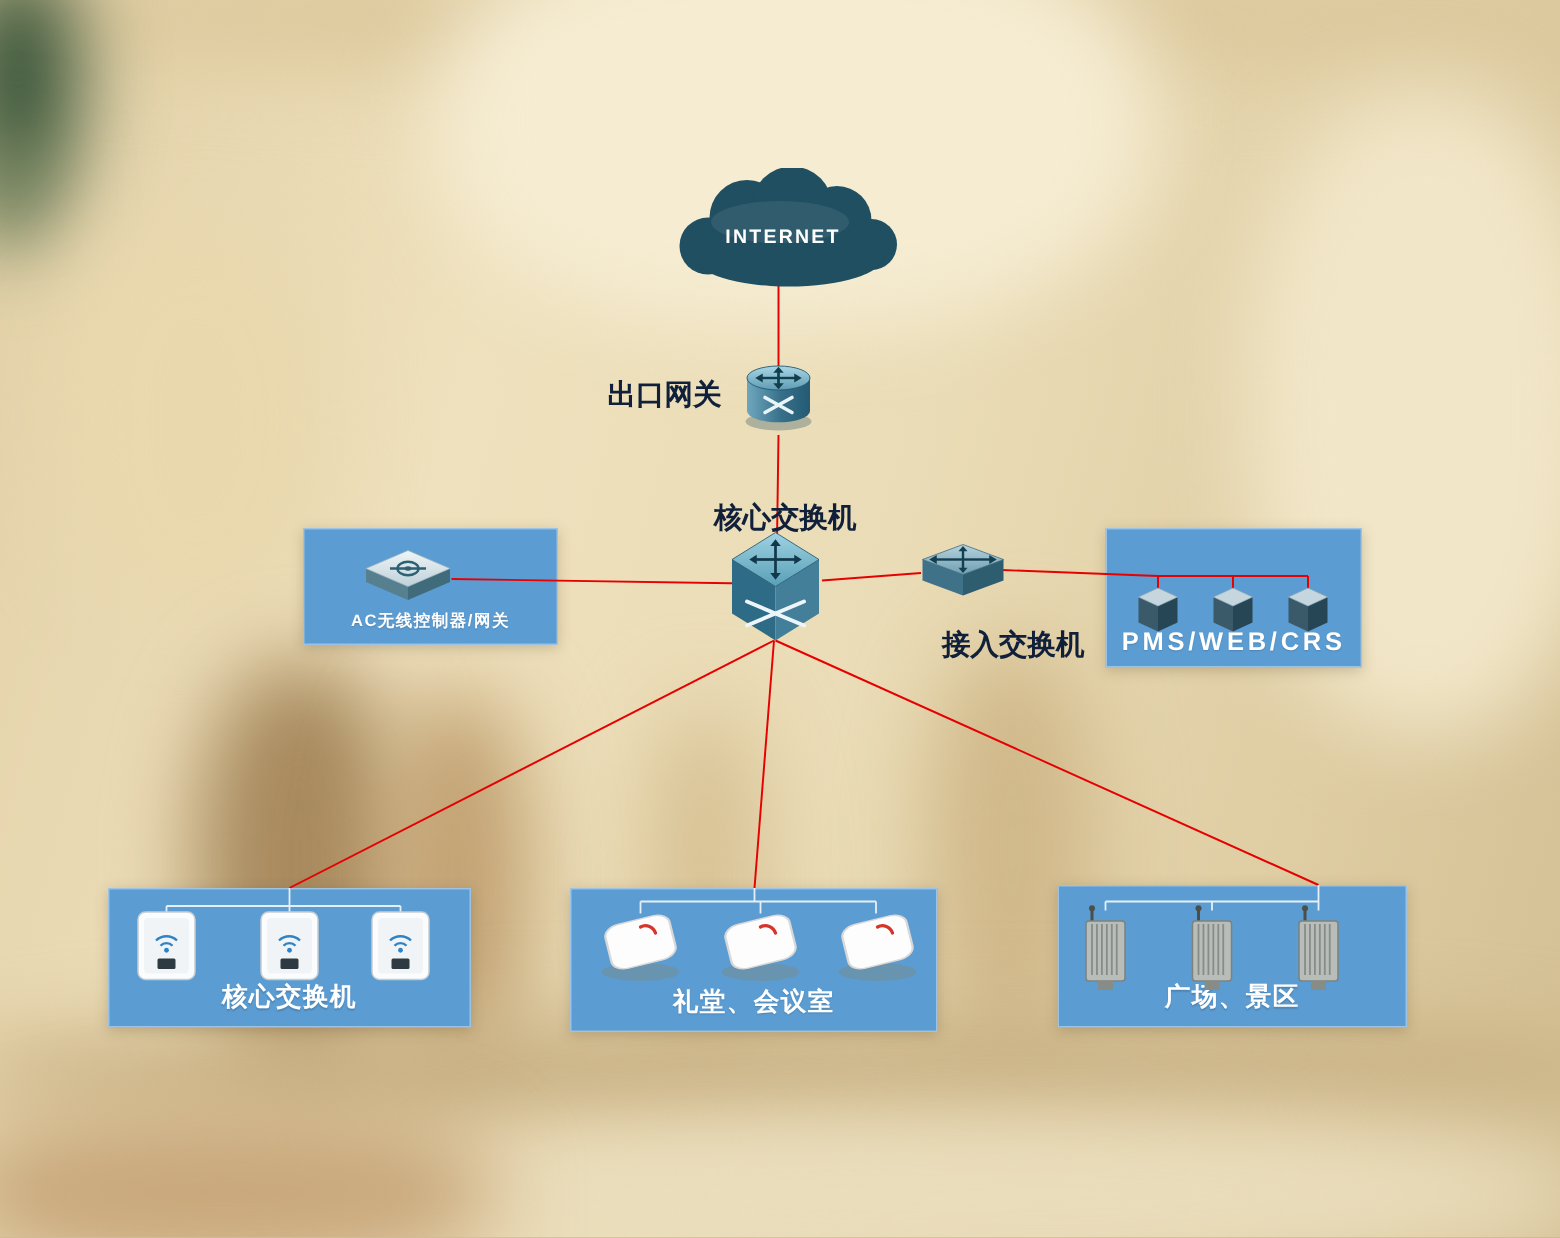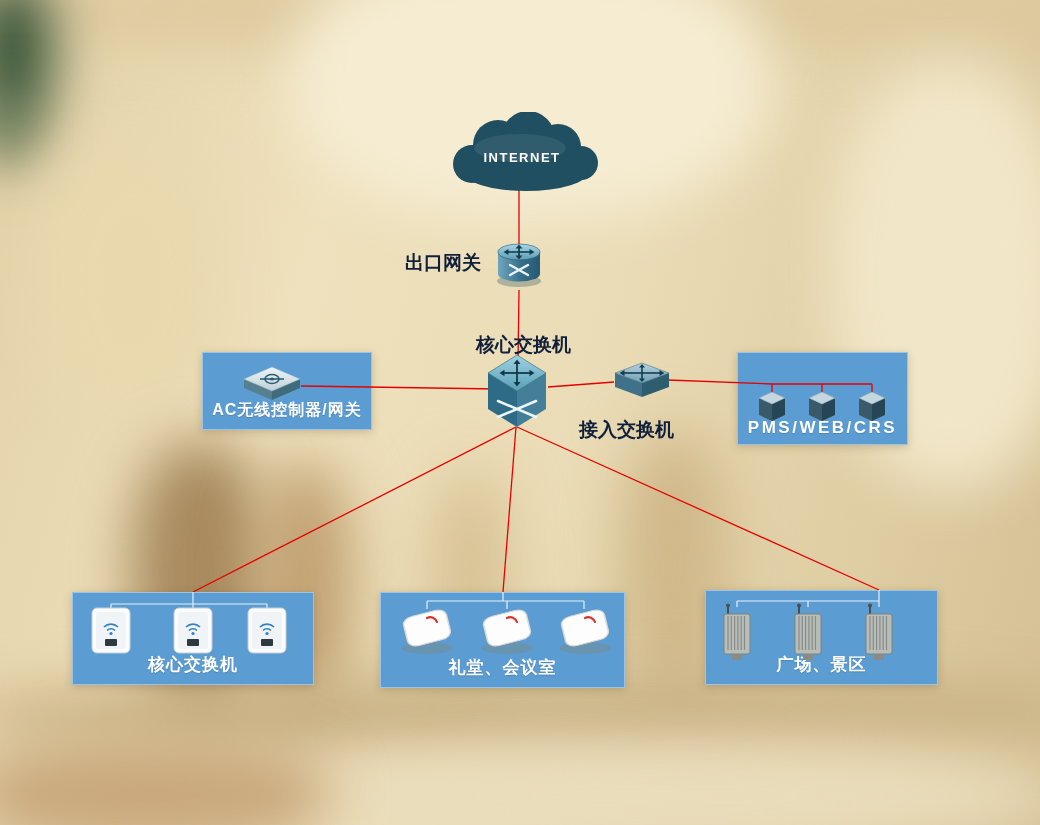--- a/index.html
+++ b/index.html
@@ -56,21 +56,21 @@
     <div class="blob" style="left:130px;top:440px;width:140px;height:270px;background:#a88a5e"></div>
     <div class="blob" style="left:255px;top:460px;width:100px;height:250px;background:#c2a273"></div>
     <div class="blob" style="left:430px;top:470px;width:80px;height:230px;background:#d7c194"></div>
     <div class="blob" style="left:620px;top:430px;width:110px;height:270px;background:#d0b88a"></div>
     <div class="blob" style="left:-30px;top:680px;width:1100px;height:70px;background:#c6ad80"></div>
     <div class="blob" style="left:300px;top:745px;width:760px;height:100px;background:#eaddbc"></div>
     <div class="blob" style="left:-30px;top:740px;width:360px;height:110px;background:#c8a77b"></div>
   </div>
 
   <div class="zone-box" style="left:202px;top:352px;width:170px;height:78px;">
-    <div class="zone-label" style="font-size:16px">AC无线控制器/网关</div>
+    <div class="zone-label" style="font-size:11px">AC无线控制器/网关</div>
   </div>
   <div class="zone-box" style="left:737px;top:352px;width:171px;height:93px;">
     <div class="zone-label pms-label">PMS/WEB/CRS</div>
   </div>
   <div class="zone-box" style="left:72px;top:592px;width:242px;height:93px;">
     <div class="zone-label">核心交换机</div>
   </div>
   <div class="zone-box" style="left:380px;top:592px;width:245px;height:96px;">
     <div class="zone-label">礼堂、会议室</div>
   </div>
@@ -293,15 +293,15 @@
       <line x1="15.6" y1="14" x2="15.6" y2="48"></line>
         <line x1="18.9" y1="14" x2="18.9" y2="48"></line>
       <line x1="22.2" y1="14" x2="22.2" y2="48"></line>
         <line x1="25.5" y1="14" x2="25.5" y2="48"></line>
     </g>
     <rect x="13" y="52" width="10" height="6" fill="#878c87"></rect>
   </svg>
 
   <div class="ext-label" style="left:405px;top:250px;width:72px;">出口网关</div>
   <div class="ext-label" style="left:436px;top:332px;width:76px;margin-left:40px;">核心交换机</div>
-  <div class="ext-label" style="left:579px;top:417px;width:84px;">接入交换机</div>
+  <div class="ext-label" style="left:628px;top:417px;width:84px;">接入交换机</div>
 
 </div>
 
 </body></html>

